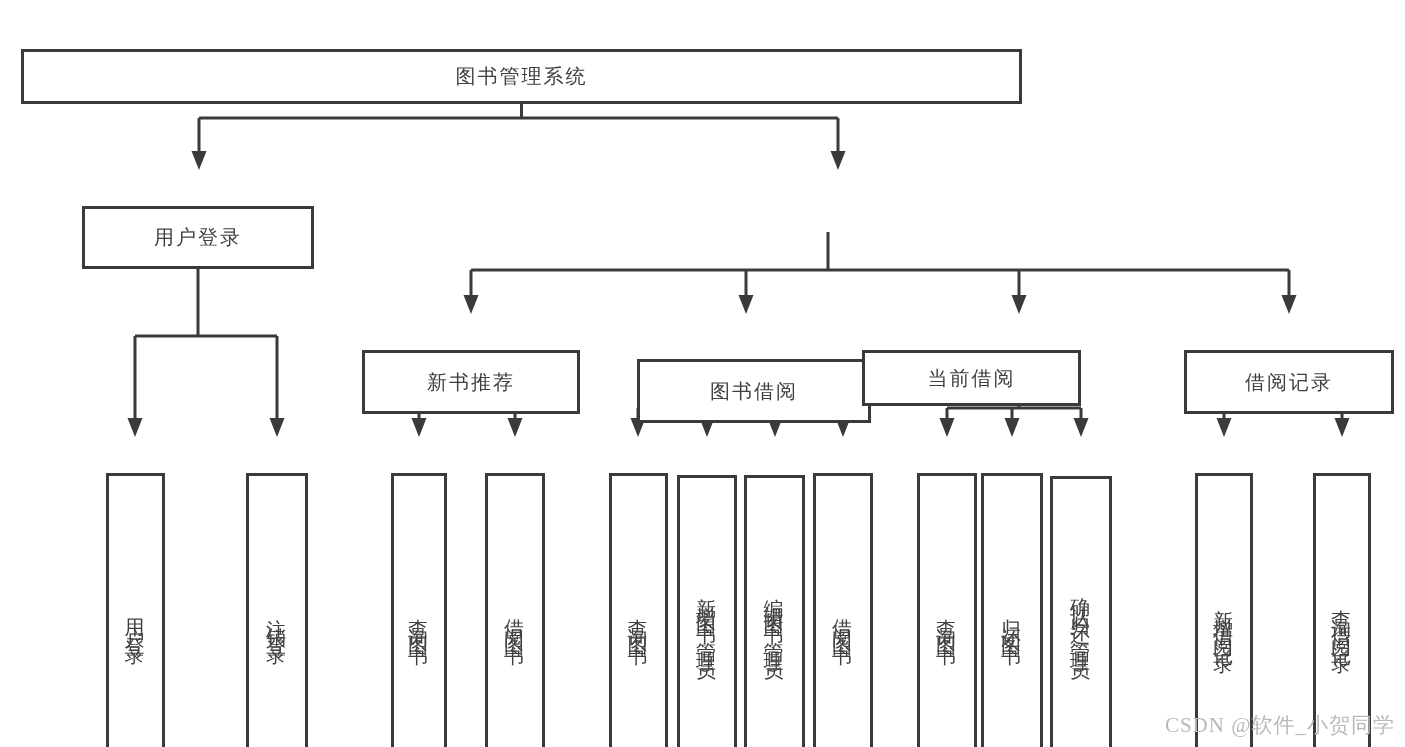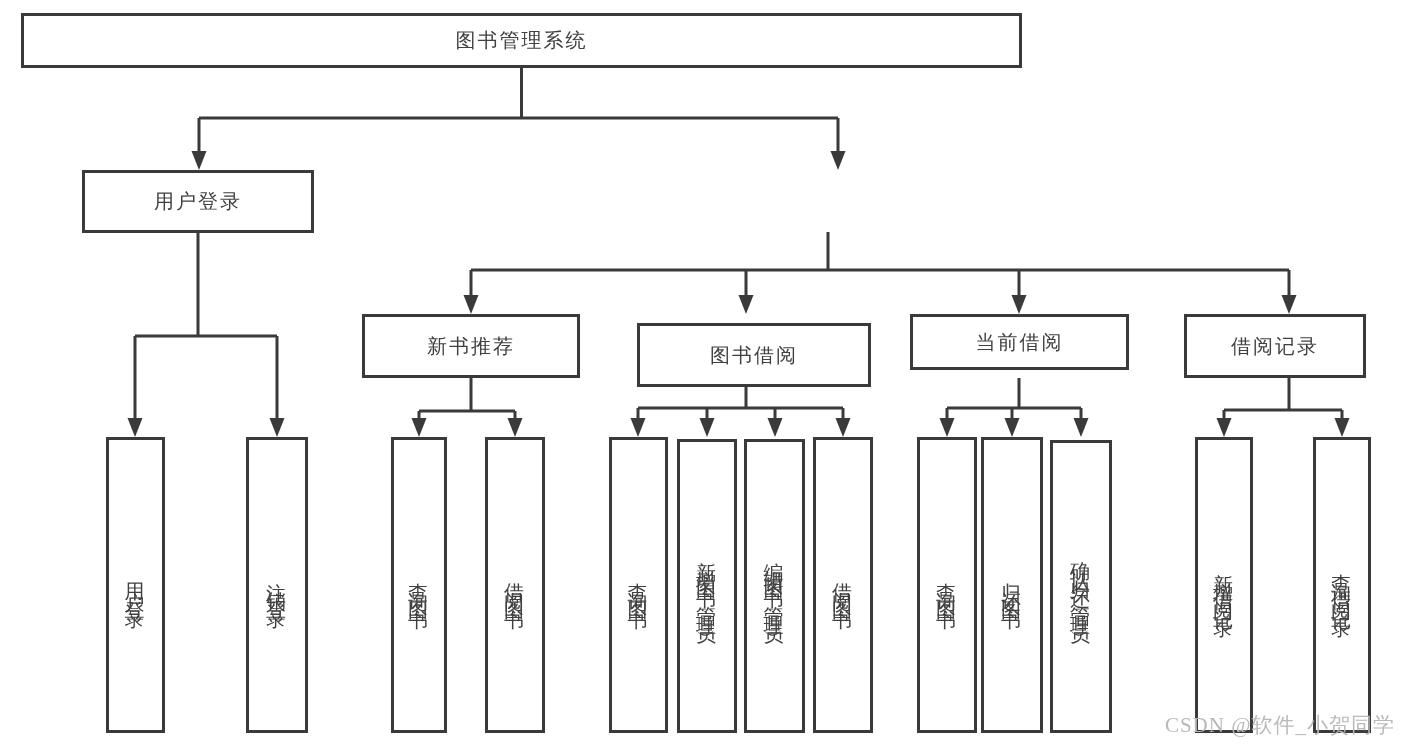--- a/index.html
+++ b/index.html
@@ -5,21 +5,21 @@
   html,body{margin:0;padding:0;background:#fff;}
   #canvas{
     position:relative;width:1405px;height:747px;overflow:hidden;
     background:var(--bg,#fff);
     font-family:"Liberation Sans","DejaVu Sans",sans-serif;
   }
   #wires{position:absolute;left:0;top:0;width:1405px;height:747px;}
   .hbox,.vbox{
     position:absolute;box-sizing:border-box;background:#fff;
     border:3px solid var(--line,#3a3a3a);
-    display:flex;align-items:center;justify-content:center;
+    display:flex;align-items:center;justify-content:center;margin-top:36px;
   }
   .hbox span{
     font-size:20px;color:var(--text,#404040);letter-spacing:2px;white-space:nowrap;
   }
   .vbox span{
     writing-mode:vertical-rl;text-orientation:mixed;
     font-size:20px;color:var(--text,#404040);letter-spacing:9px;white-space:nowrap;
   }
   #watermark{
     position:absolute;right:10px;bottom:8px;font-size:21px;
@@ -85,24 +85,24 @@
   <div class="vbox" style="left:246px;top:437px;width:62px;height:296px">
     <span>注销登录</span>
   </div>
 
   <div class="hbox" style="left:362px;top:314px;width:218px;height:64px">
     <span>新书推荐</span>
   </div>
   <div class="hbox" style="left:637px;top:323px;width:234px;height:64px">
     <span>图书借阅</span>
   </div>
-  <div class="hbox" style="left:910px;top:314px;width:219px;height:56px">
+  <div class="hbox" style="left:862px;top:314px;width:219px;height:56px">
     <span>当前借阅</span>
   </div>
-  <div class="hbox" style="left:1184px;top:314px;width:182px;height:64px">
+  <div class="hbox" style="left:1184px;top:314px;width:210px;height:64px">
     <span>借阅记录</span>
   </div>
 
   <div class="vbox" style="left:391px;top:437px;width:56px;height:296px">
     <span>查询图书</span>
   </div>
   <div class="vbox" style="left:485px;top:437px;width:60px;height:296px">
     <span>借阅图书</span>
   </div>
 

